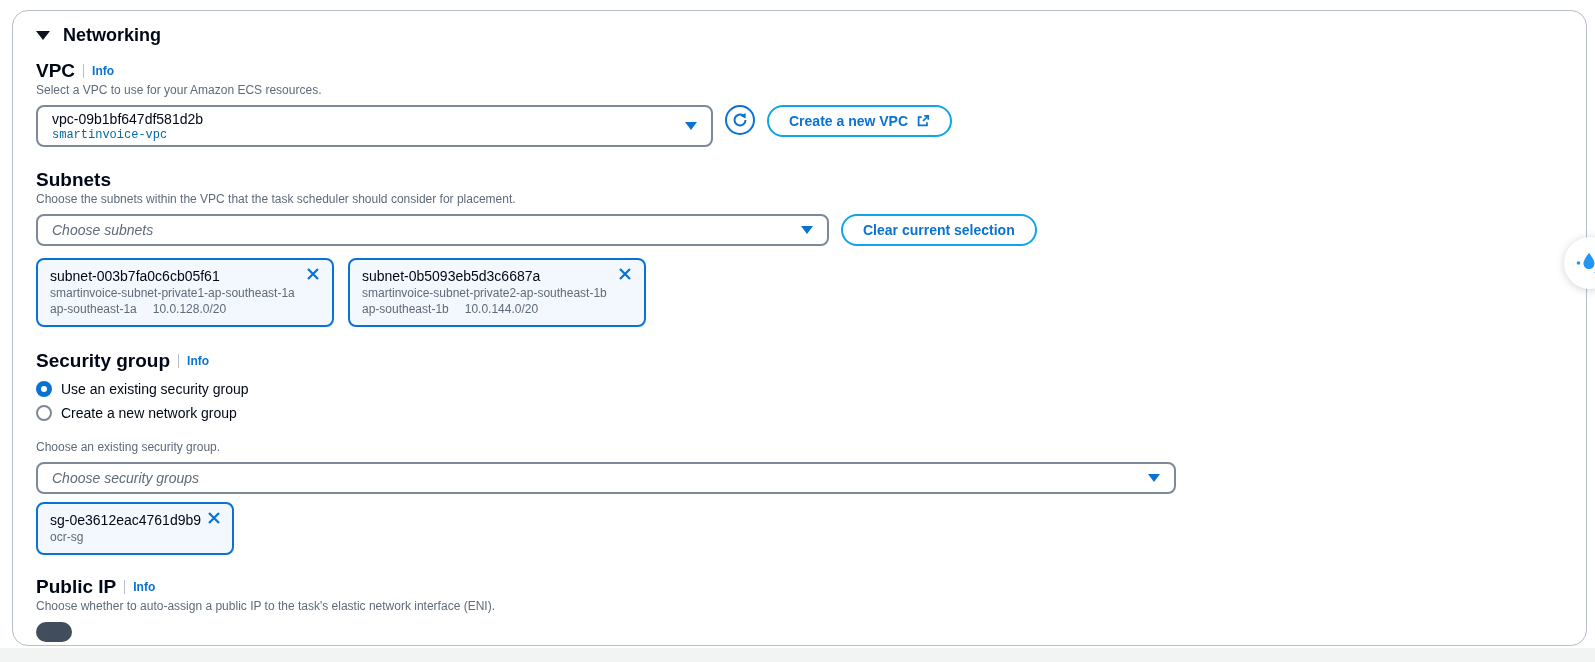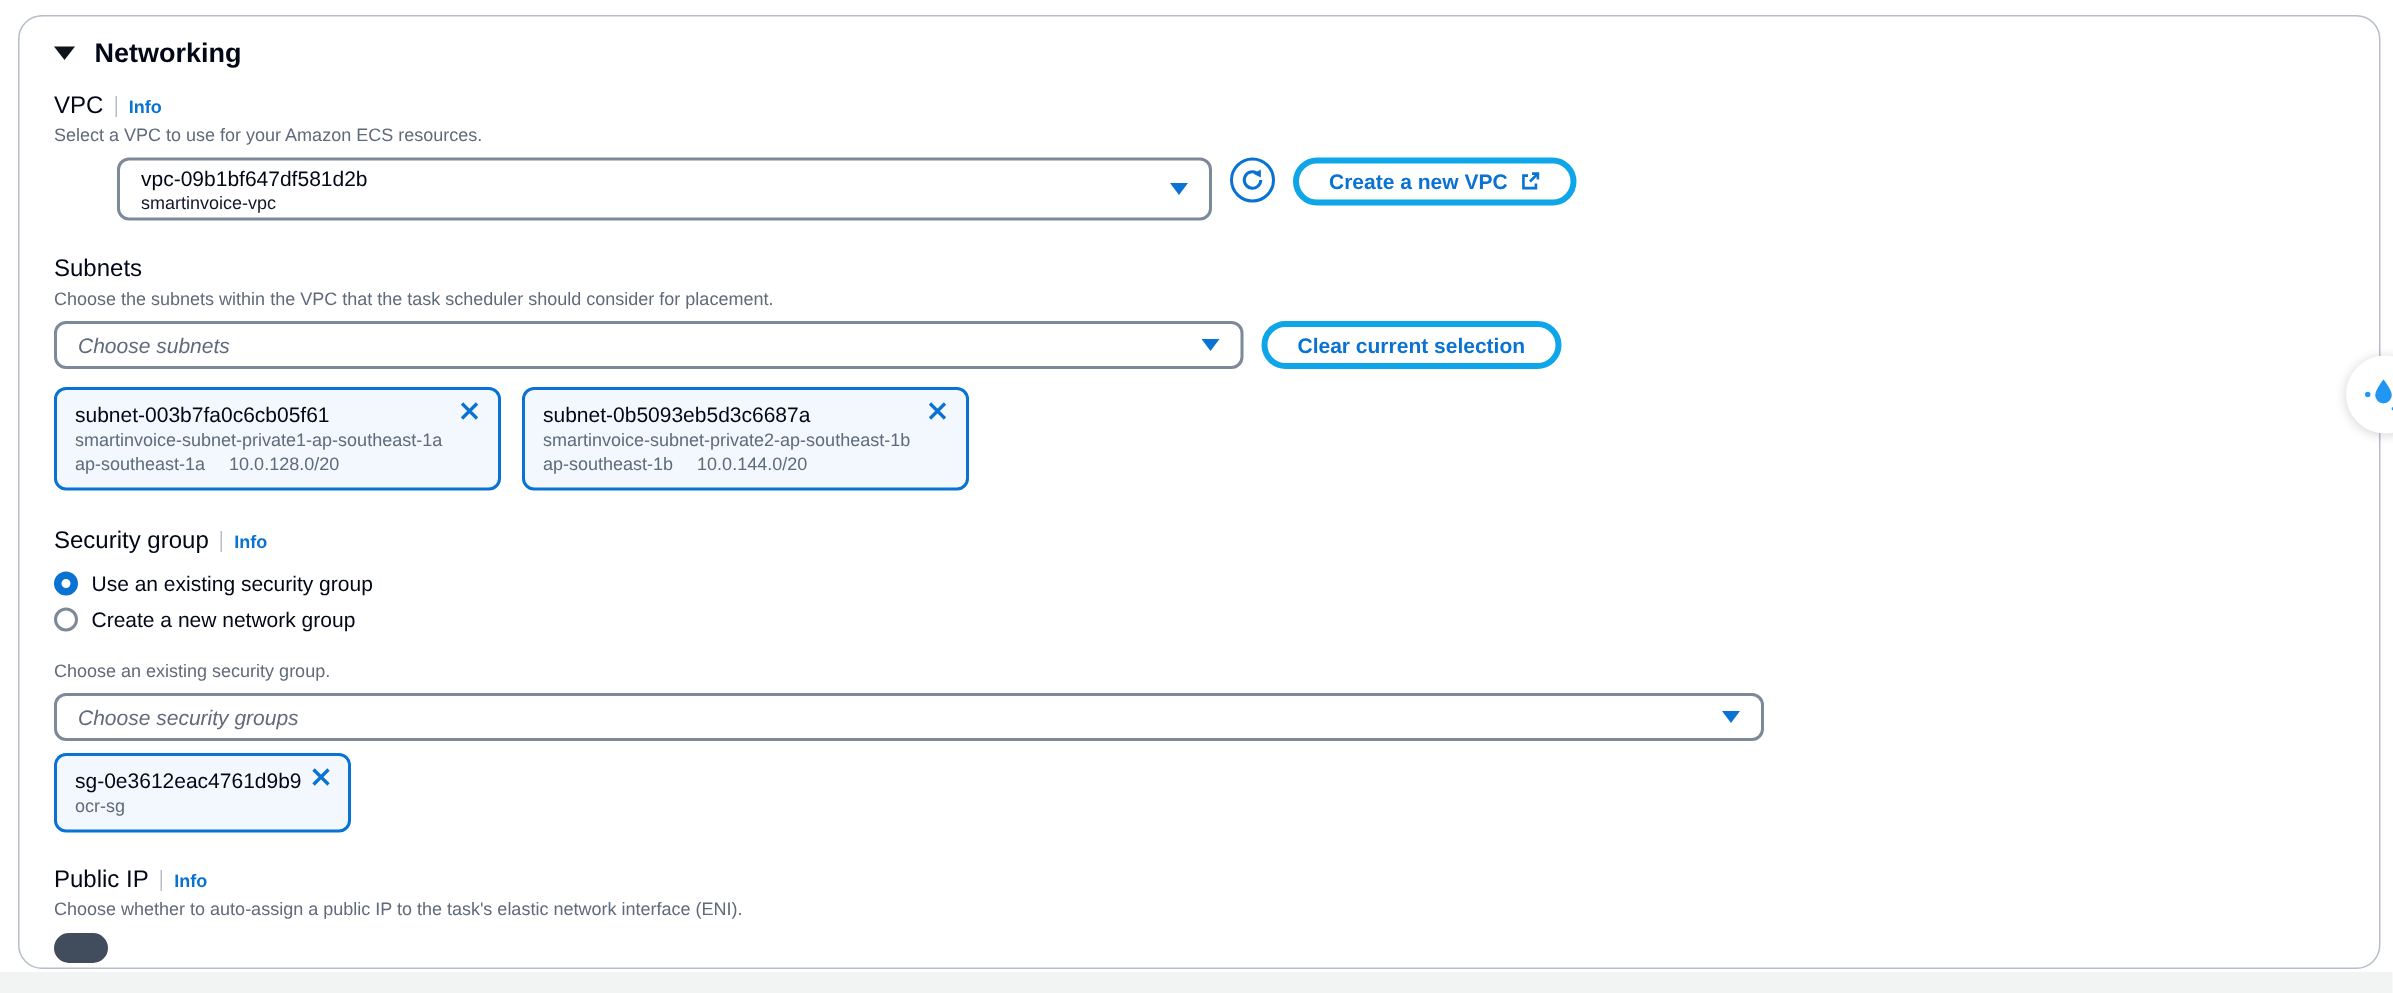--- a/index.html
+++ b/index.html
@@ -11,45 +11,45 @@
   .card { position:absolute; left:12px; top:10px; width:1575px; height:636px;
     background:#ffffff; border:1px solid #b6bec9; border-radius:16px; padding:12px 24px 0 23px; }
 
   
   .section-header { display:flex; align-items:center; gap:13px; margin-top:2px; margin-bottom:16px; cursor:pointer; }
   .tri-down { width:0; height:0; border-left:7px solid transparent; border-right:7px solid transparent; border-top:9px solid #0f141a; }
   .section-title { font-size:18px; font-weight:700; color:#000716; }
 
   
   .label-row { display:flex; align-items:center; height:18px; }
-  .label { font-size:16px; font-weight:400; color:#000716; }
+  .label { font-size:19px; font-weight:700; color:#000716; }
   .vdiv { width:1px; height:14px; background:#b6bec9; margin:0 8px; }
   .info { font-size:12px; font-weight:700; color:#0972d3; text-decoration:none; cursor:pointer; }
   .desc { font-size:12px; color:#5f6b7a; margin-top:2px; line-height:16px; }
 
   .field { margin-top:0; }
   .mt24 { margin-top:24px; } .mt25 { margin-top:25px; } .mt15 { margin-top:15px; } .mt23 { margin-top:23px; }
 
   .row { display:flex; align-items:flex-start; gap:12px; margin-top:7px; }
 
   
   .select { display:flex; align-items:center; justify-content:space-between;
     border:2px solid #7d8998; border-radius:8px; background:#fff; padding:0 14px; cursor:pointer; }
-  .select-lg { height:42px; width:730px;margin-left:42px; }
+  .select-lg { height:42px; width:677px; }
   .select-sm { height:32px; }
   .sel-main { font-size:14px; color:#000716; line-height:17px; }
-  .sel-sub { font-size:12px; color:#0f172a; line-height:14px; }
+  .sel-sub { font-size:12px; color:#0369a1; line-height:14px;font-family:Liberation Mono, monospace; }
   .placeholder { font-size:14px; font-style:italic; color:#5f6b7a; }
   .caret-down { width:0; height:0; border-left:6px solid transparent; border-right:6px solid transparent;
     border-top:8px solid #0972d3; margin-left:10px; }
 
   
   .icon-btn { width:30px; height:30px; border-radius:50%; border:2px solid #0972d3; background:#fff;
     display:flex; align-items:center; justify-content:center; cursor:pointer; flex:0 0 auto; }
-  .pill-btn { height:32px; border:4px solid #0ea5e9; border-radius:18px; background:#fff; color:#0972d3;
+  .pill-btn { height:32px; border:2px solid #0ea5e9; border-radius:18px; background:#fff; color:#0972d3;
     font-size:14px; font-weight:700; font-family:"Liberation Sans",sans-serif;
     display:flex; align-items:center; gap:8px; padding:0 20px; cursor:pointer; flex:0 0 auto; }
 
   
   .chips { display:flex; gap:14px; margin-top:12px; }
   .chip { width:298px; background:#f2f8fd; border:2px solid #0972d3; border-radius:8px; padding:7px 12px 8px 12px; }
   .chip-top { display:flex; align-items:flex-start; justify-content:space-between; }
   .chip-main { font-size:14px; color:#000716; line-height:18px; white-space:nowrap; }
   .chip-x { background:none; border:none; cursor:pointer; padding:0 0 0 6px; line-height:14px; }
   .chip-sub { font-size:12px; color:#5f6b7a; line-height:16px; white-space:nowrap; }

